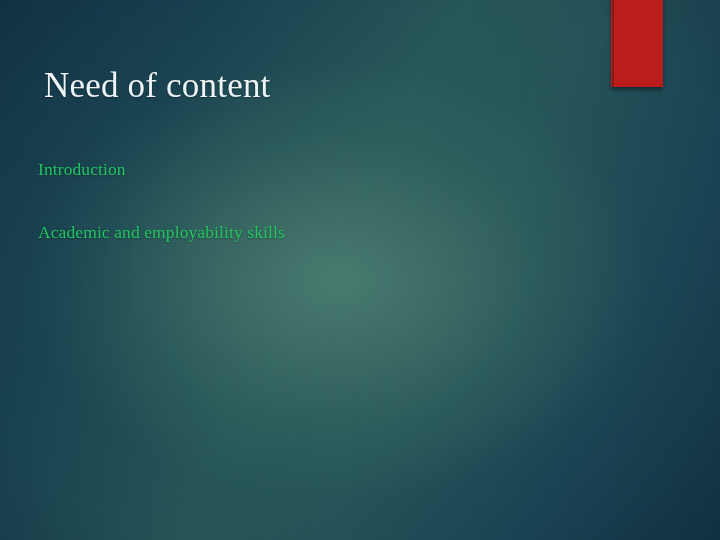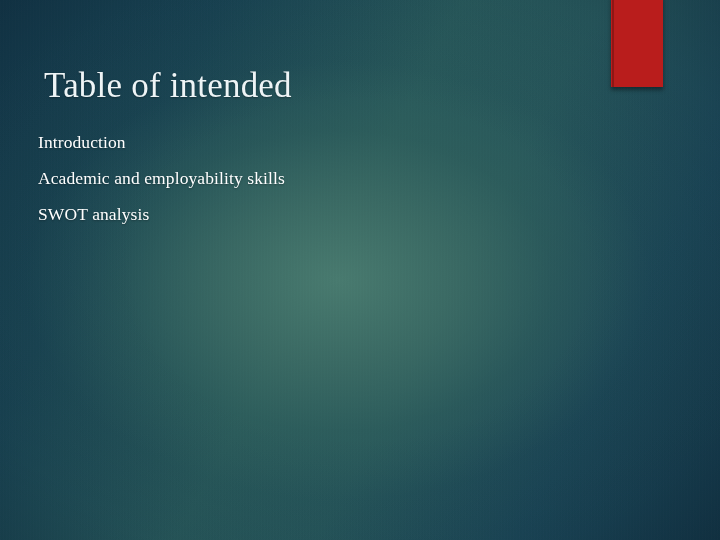--- a/index.html
+++ b/index.html
@@ -103,38 +103,38 @@
     left: 38px;
     top: 124px;
     width: 620px;
     list-style: none;
     margin: 0;
     padding: 0;
   }
   .content-list li {
     font-size: 17.5px;
     line-height: 36px;
-    color: #ffffff;
+    color: #22c55e;
     letter-spacing: 0.1px;
     text-shadow: 0 1px 2px rgba(0,0,0,0.30);
     white-space: nowrap;
+    margin-top: 27px;
   }
 </style>
 </head>
 <body>
 
 <div class="slide">
 
   <div class="bg-gradient"></div>
   <div class="bg-vignette"></div>
   <div class="bg-texture"></div>
 
   <div class="accent-shape"></div>
 
-  <h1 class="title">Table of intended</h1>
+  <h1 class="title">Need of content</h1>
 
   <ul class="content-list">
     <li>Introduction</li>
     <li>Academic and employability skills</li>
-    <li>SWOT analysis</li>
   </ul>
 
 </div>
 
 </body></html>

